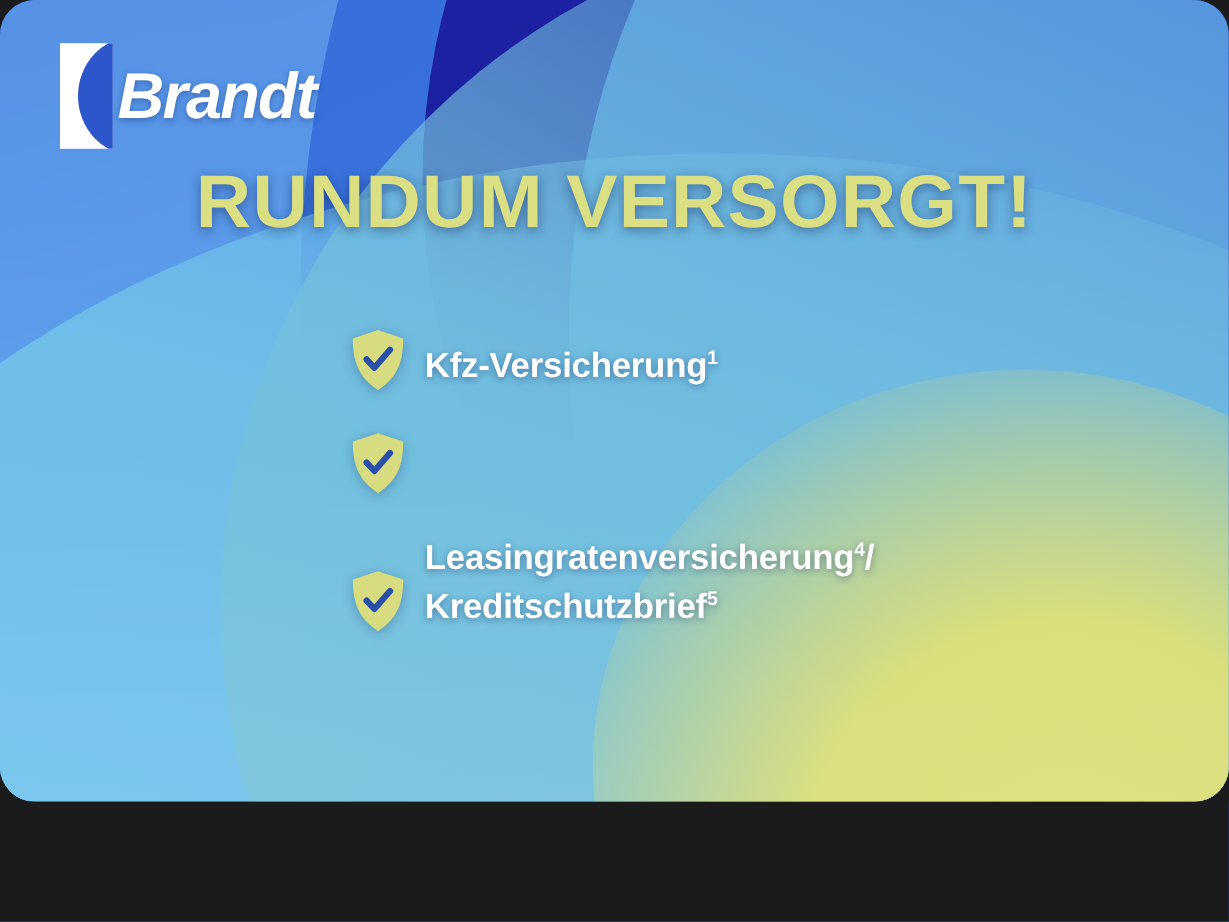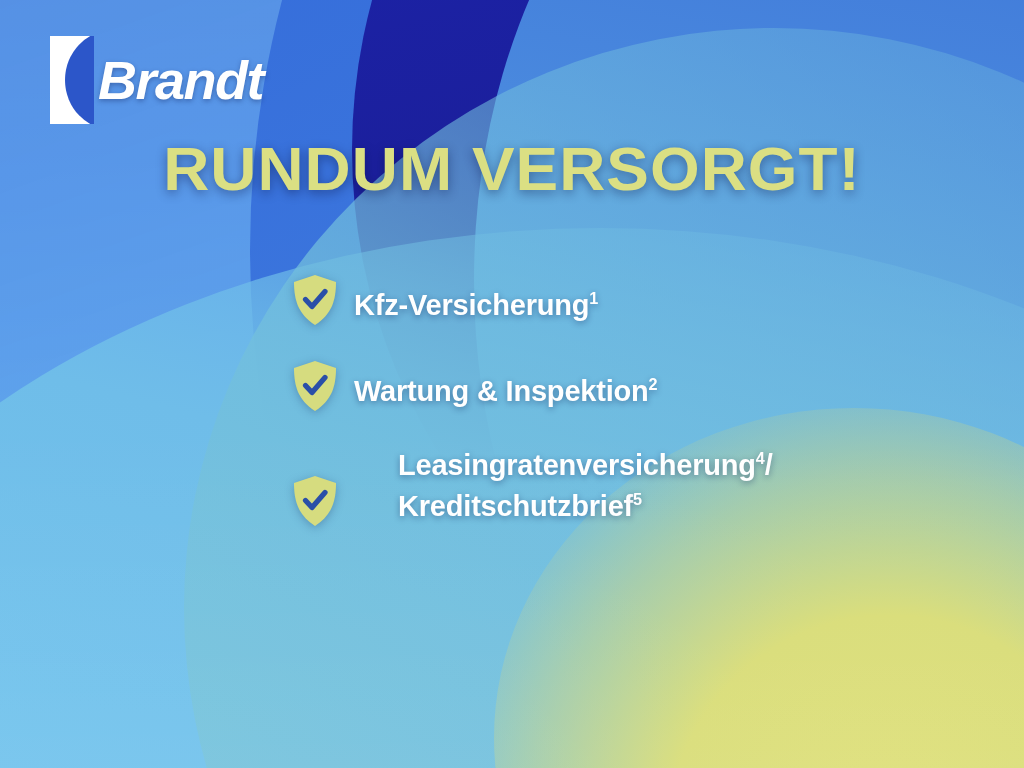--- a/index.html
+++ b/index.html
@@ -3,24 +3,25 @@
 <meta charset="utf-8">
 <style>
   html, body {
     margin: 0;
     padding: 0;
     background: #1b1b1b;
   }
   #banner {
     position: relative;
     width: 1024px;
-    height: 768px;
+    height: 668px;
     overflow: hidden;
     font-family: "Liberation Sans", sans-serif;
     background: #2c5fd0;
+    border-radius: 29px;
   }
 
   
   .bg-layer {
     position: absolute;
     inset: 0;
     overflow: hidden;
   }
   
   .bg-base {
@@ -174,21 +175,21 @@
     left: 292px;
     top: 272px;
     z-index: 5;
     width: 640px;
   }
   .feature-row {
     display: flex;
     align-items: flex-end;
     margin-bottom: 32px;
   }
-  .feature-row:last-child { margin-bottom: 0; gap: 44px; }
+  .feature-row:last-child { margin-bottom: 0; }
 
   .shield {
     flex: none;
     width: 46px;
     height: 52px;
     margin-right: 16px;
     margin-top: 2px;
     filter: drop-shadow(0 2px 5px rgba(10,25,80,.28));
   }
   .feature-text {
@@ -240,21 +241,20 @@
         <path d="M13.5 25.5 L20 32.5 L33 17.5" fill="none" stroke="#2a4fa8" stroke-width="5.2" stroke-linecap="round" stroke-linejoin="round"></path>
       </svg>
       <div class="feature-text"><span>Kfz-Versicherung</span><sup>1</sup></div>
     </div>
 
     <div class="feature-row">
       <svg class="shield" viewBox="0 0 46 52">
         <path d="M23 1 L44 8 C44 26 40 40 23 51 C6 40 2 26 2 8 Z" fill="#d6dc7f"></path>
         <path d="M13.5 25.5 L20 32.5 L33 17.5" fill="none" stroke="#2a4fa8" stroke-width="5.2" stroke-linecap="round" stroke-linejoin="round"></path>
       </svg>
-      <div class="feature-text"><span>Wartung &amp; Inspektion</span><sup>2</sup></div>
     </div>
 
 
     <div class="feature-row">
       <svg class="shield" viewBox="0 0 46 52">
         <path d="M23 1 L44 8 C44 26 40 40 23 51 C6 40 2 26 2 8 Z" fill="#d6dc7f"></path>
         <path d="M13.5 25.5 L20 32.5 L33 17.5" fill="none" stroke="#2a4fa8" stroke-width="5.2" stroke-linecap="round" stroke-linejoin="round"></path>
       </svg>
       <div class="feature-text"><span>Leasingratenversicherung</span><sup>4</sup><span class="slash">/</span><br><span>Kreditschutzbrief</span><sup>5</sup></div>
     </div>

